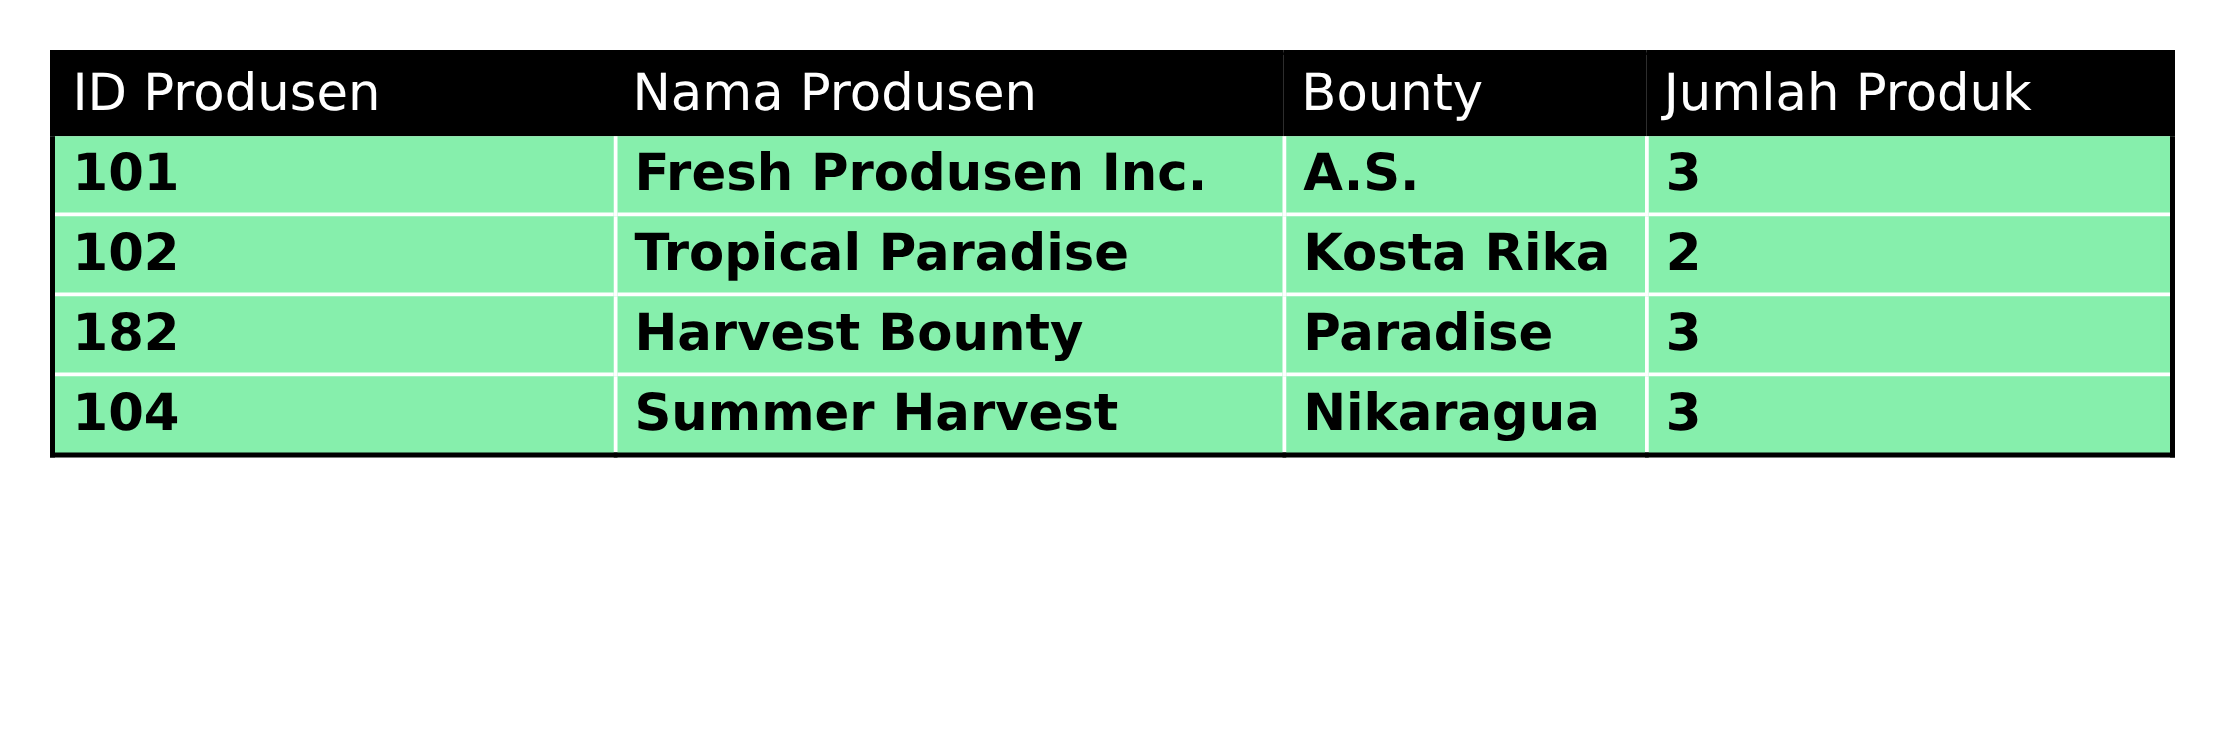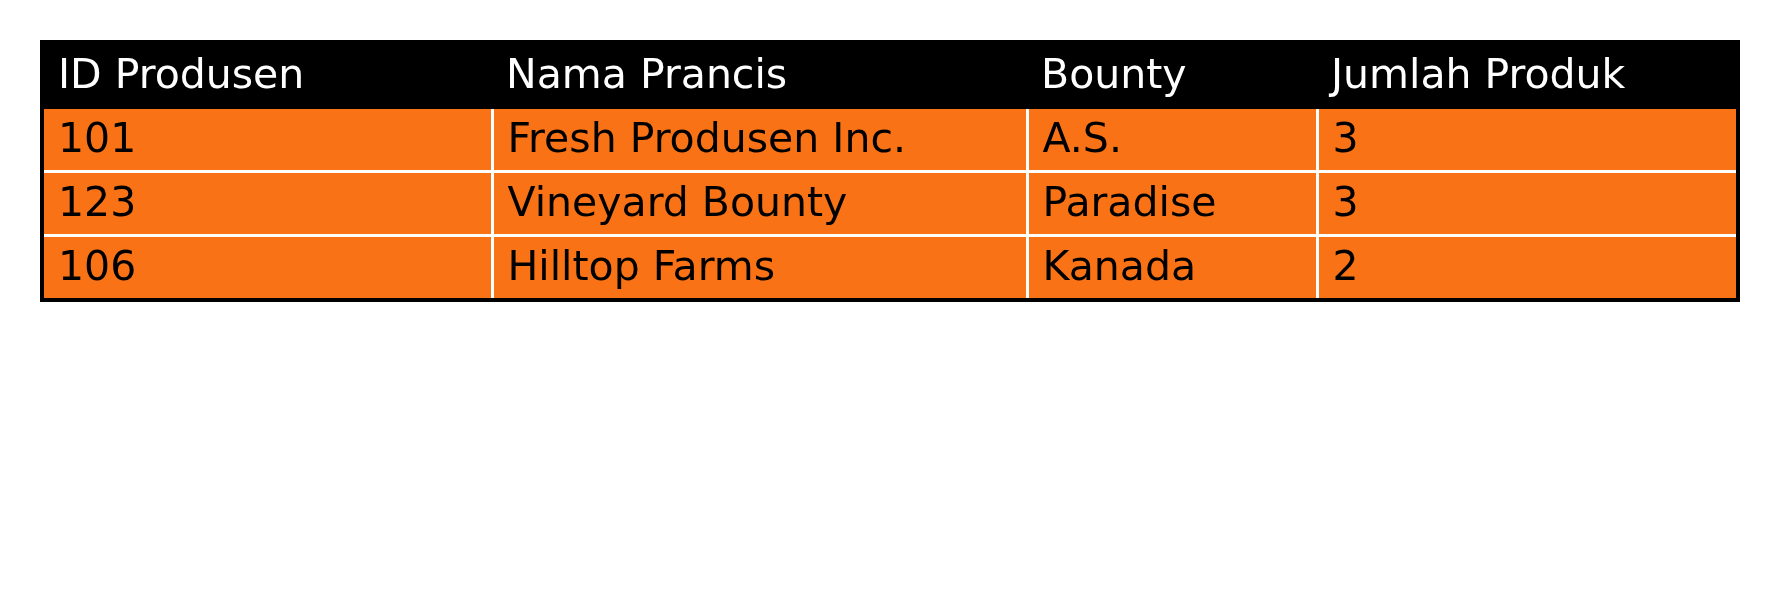--- a/index.html
+++ b/index.html
@@ -42,24 +42,24 @@
     color: #ffffff;
     font-size: 41px;
     font-weight: normal;
     text-align: left;
     padding: 9px 0 13px 14px;
     line-height: 1.05;
     white-space: nowrap;
     border: none;
   }
   tbody td {
-    background: #f97316;
+    background: #86efac;
     color: #000000;
     font-size: 41px;
-    font-weight: normal;
+    font-weight: bold;
     text-align: left;
     padding: 8px 0 10px 14px;
     line-height: 1.05;
     white-space: nowrap;
     border-top: 3px solid #ffffff;
     border-right: 3px solid #ffffff;
   }
   tbody tr td:last-child {
     border-right: none;
   }
@@ -75,40 +75,46 @@
     <table class="data-table">
       <colgroup>
         <col class="c0">
         <col class="c1">
         <col class="c2">
         <col class="c3">
       </colgroup>
       <thead>
         <tr>
           <th>ID Produsen</th>
-          <th>Nama Prancis</th>
+          <th>Nama Produsen</th>
           <th>Bounty</th>
           <th>Jumlah Produk</th>
         </tr>
       </thead>
       <tbody>
         <tr>
           <td>101</td>
           <td>Fresh Produsen Inc.</td>
           <td>A.S.</td>
           <td>3</td>
         </tr>
         <tr>
-          <td>123</td>
-          <td>Vineyard Bounty</td>
+          <td>102</td>
+          <td>Tropical Paradise</td>
+          <td>Kosta Rika</td>
+          <td>2</td>
+        </tr>
+        <tr>
+          <td>182</td>
+          <td>Harvest Bounty</td>
           <td>Paradise</td>
           <td>3</td>
         </tr>
         <tr>
-          <td>106</td>
-          <td>Hilltop Farms</td>
-          <td>Kanada</td>
-          <td>2</td>
+          <td>104</td>
+          <td>Summer Harvest</td>
+          <td>Nikaragua</td>
+          <td>3</td>
         </tr>
       </tbody>
     </table>
   </div>
 </div>
 
 </body></html>

